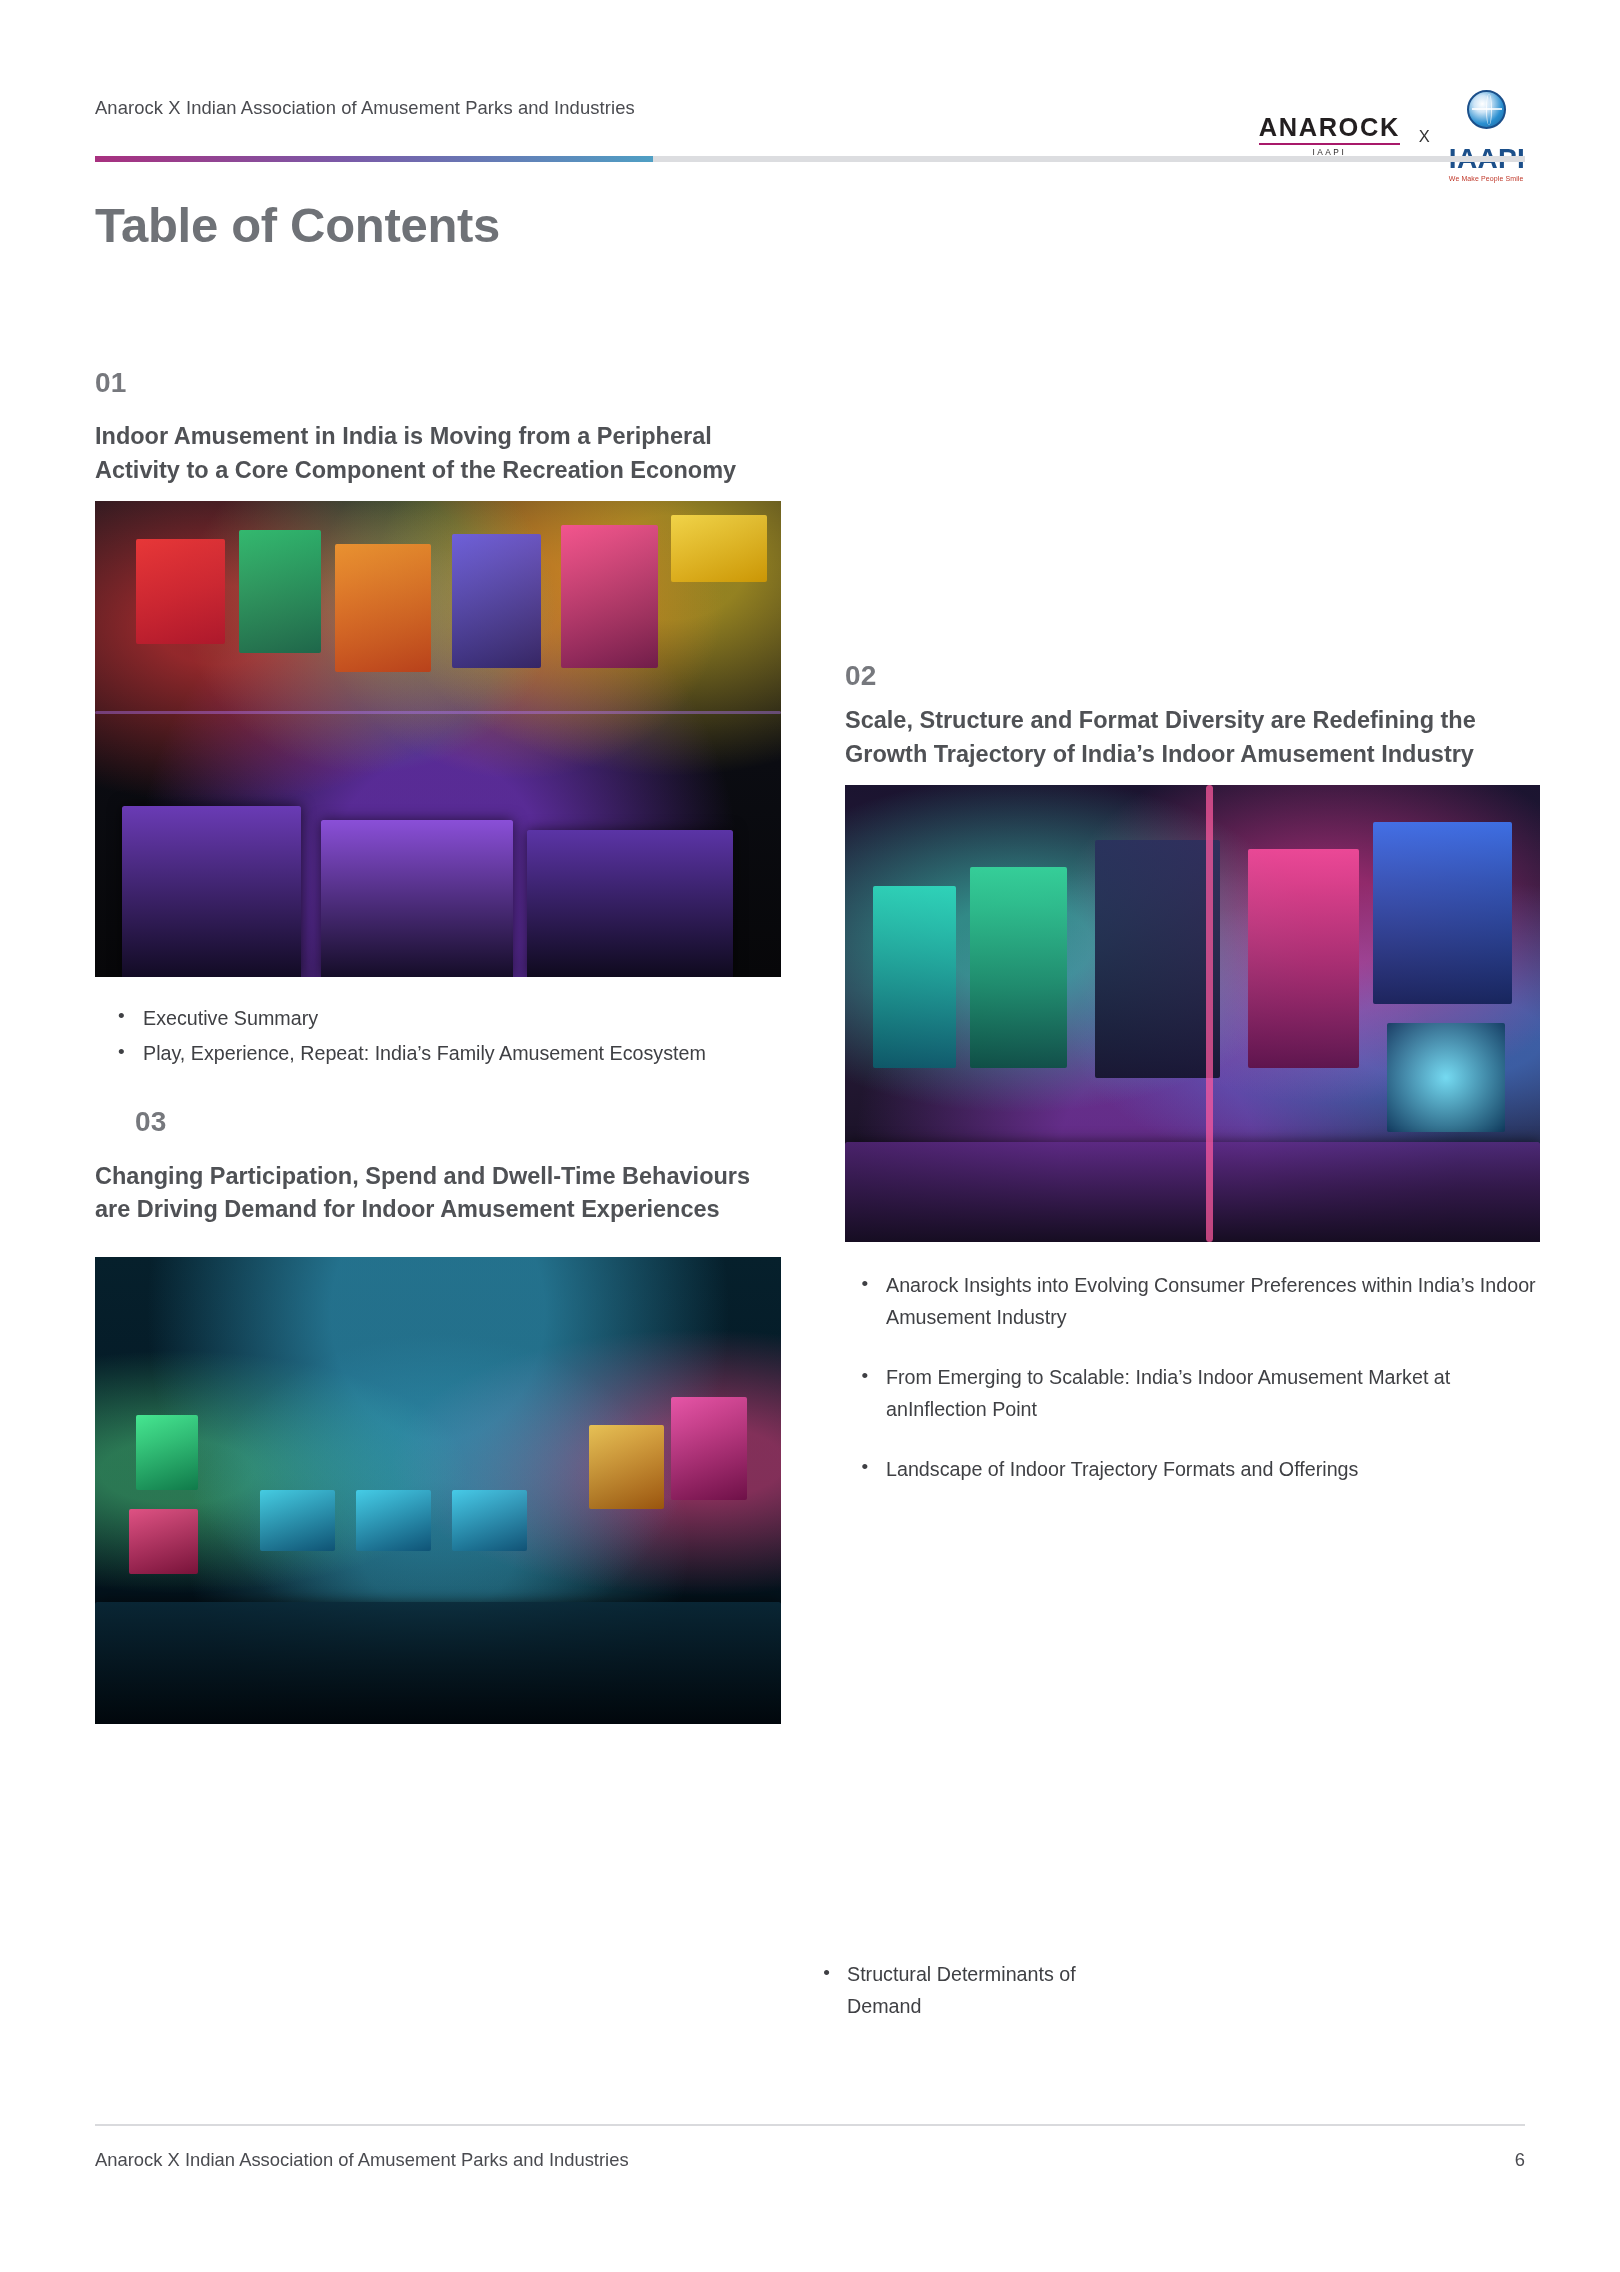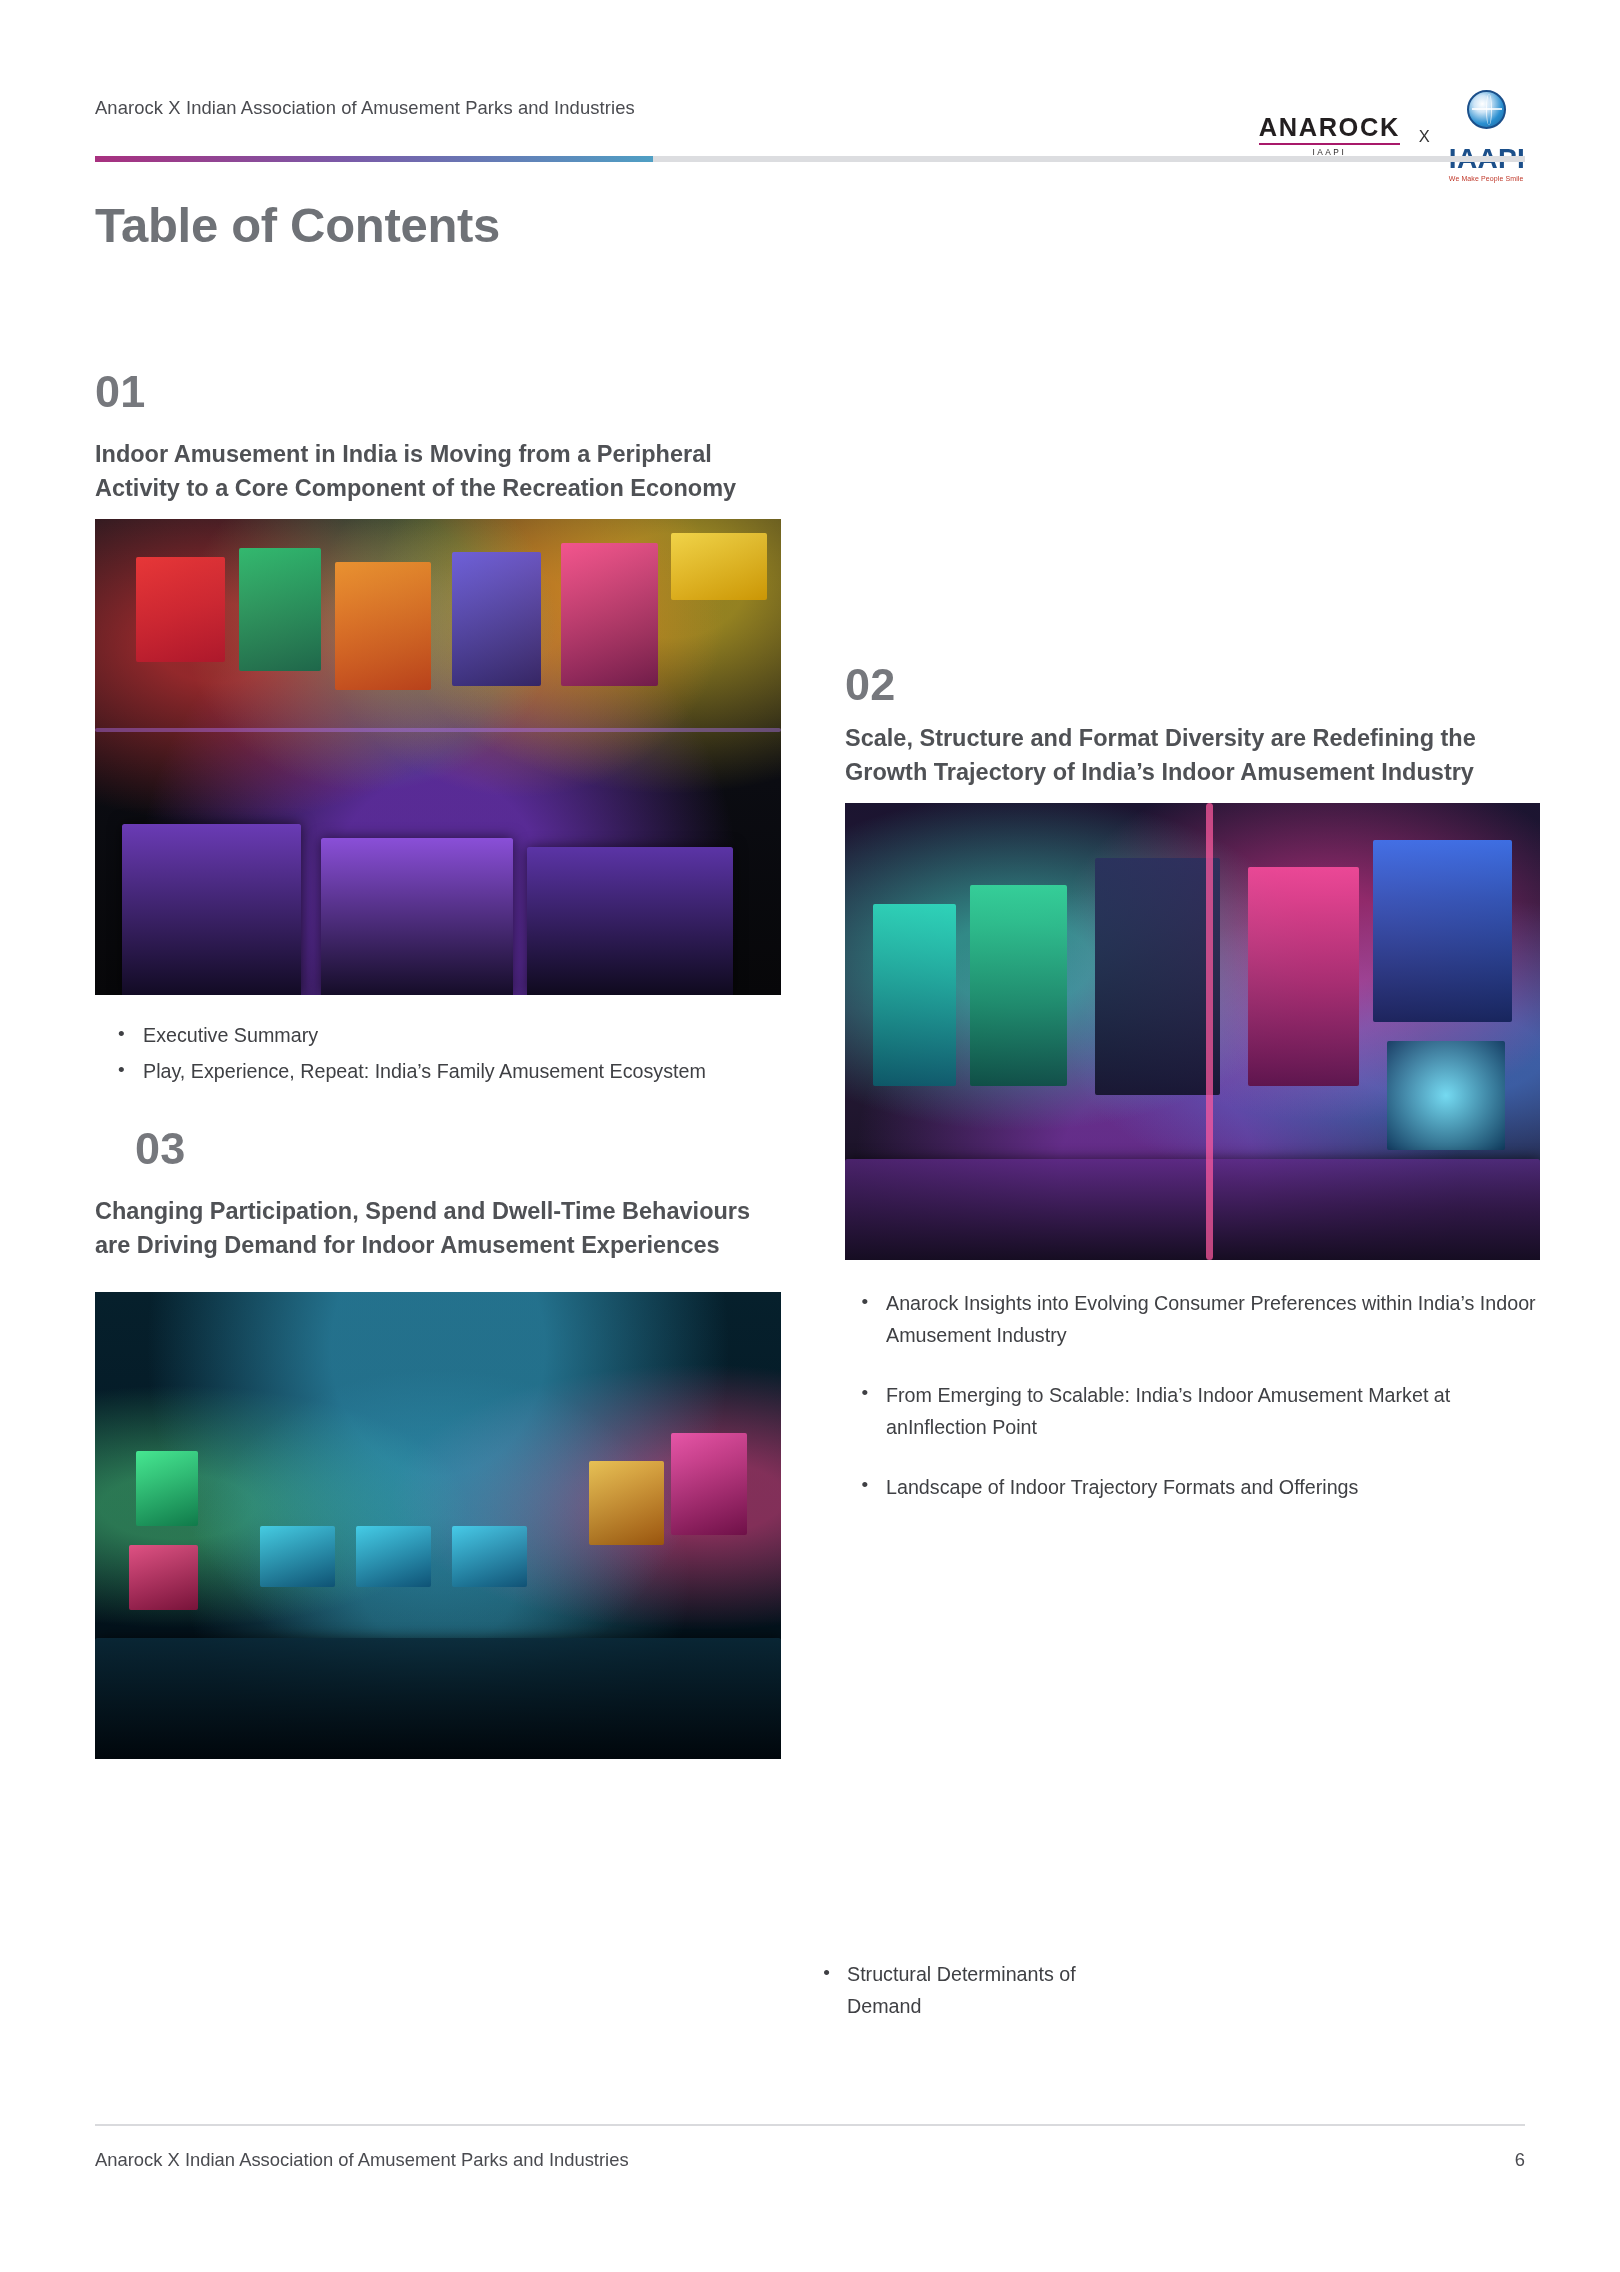--- a/index.html
+++ b/index.html
@@ -149,21 +149,21 @@
     width: 686px;
   }
   .col-right {
     position: absolute;
     top: 661px;
     left: 845px;
     width: 695px;
   }
 
   .sec-num {
-    font-size: 45px;
+    font-size: 28px;
     font-weight: bold;
     color: #76787d;
     letter-spacing: 0.3px;
     line-height: 1.05;
   }
   .sec-heading {
     font-size: 23.5px;
     font-weight: bold;
     color: #4f5155;
     line-height: 1.42;

